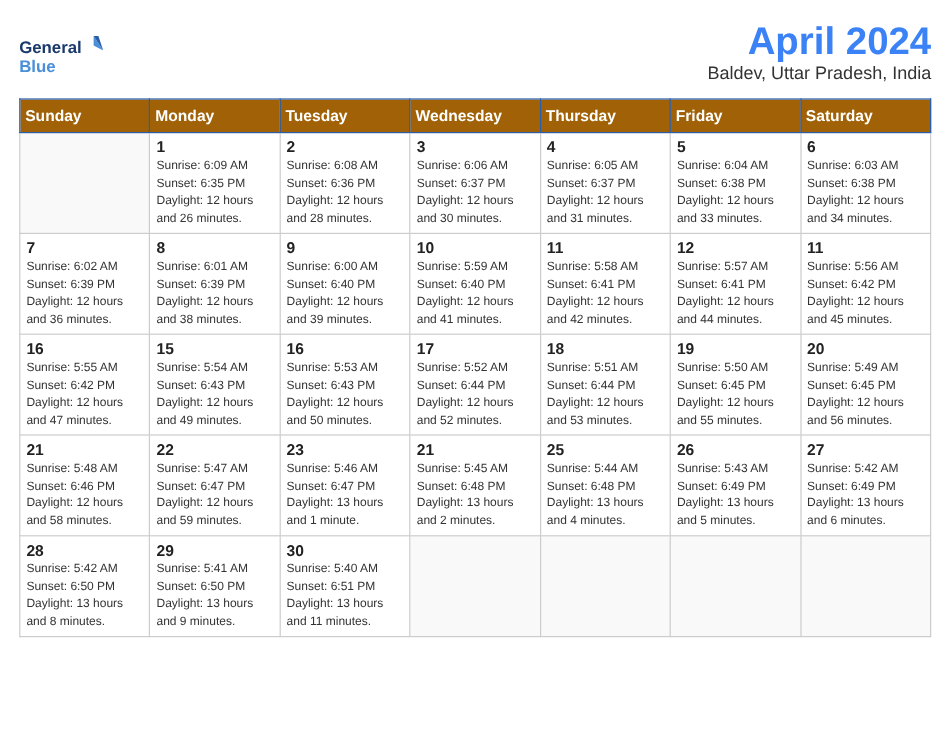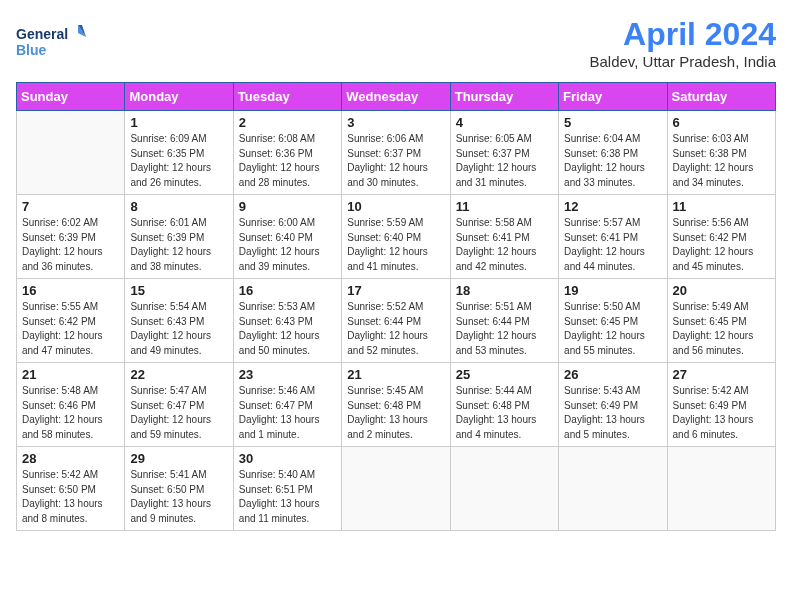--- a/index.html
+++ b/index.html
@@ -6,21 +6,21 @@
     body {
       font-family: Arial, sans-serif;
       background: #fff;
       width: 792px;
       min-height: 612px;
       padding: 16px;
     }
     .header-area {
       display: flex;
       justify-content: space-between;
-      align-items: center;
+      align-items: flex-end;
       margin-bottom: 12px;
     }
     .logo {
       display: flex;
       align-items: center;
       gap: 6px;
     }
     .title-area {
       text-align: right;
     }
@@ -32,21 +32,21 @@
     .subtitle {
       font-size: 15px;
       color: #333;
     }
     .calendar {
       width: 100%;
       border-collapse: collapse;
       font-size: 11px;
     }
     .calendar th {
-      background-color: #d946ef;
+      background-color: #a16207;
       color: #fff;
       padding: 6px 4px;
       text-align: left;
       font-size: 13px;
       font-weight: bold;
       border: 1px solid #2a5ea8;
     }
     .calendar td {
       border: 1px solid #ccc;
       vertical-align: top;

